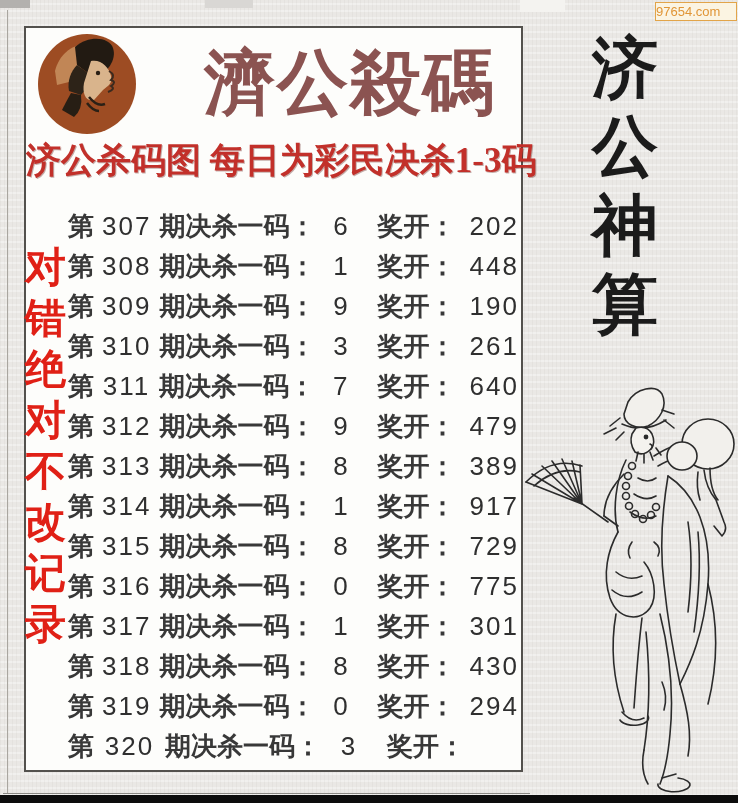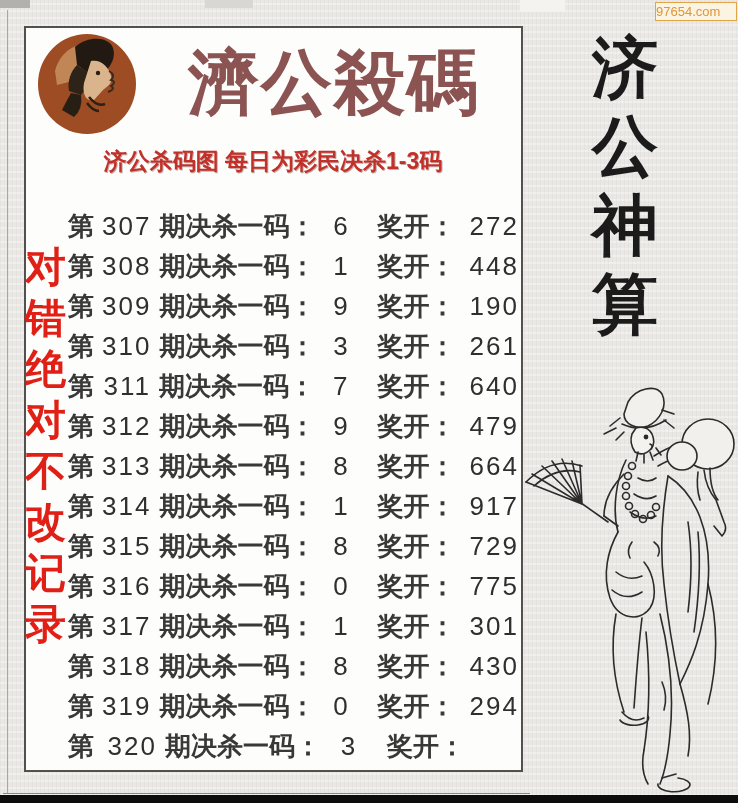--- a/index.html
+++ b/index.html
@@ -22,36 +22,36 @@
   .site-badge{position:absolute;left:655px;top:2px;width:80px;height:17px;
     border:1px solid #e2a449;background:#fbf4e2;color:#e09536;
     font-size:13px;line-height:17px;text-align:left;cursor:pointer;}
 
   
   .panel{position:absolute;left:24px;top:26px;width:495px;height:742px;
     background:#fdfdfb;border:2px solid #53514d;}
 
   .logo{position:absolute;left:37px;top:33px;width:100px;height:102px;}
 
-  .title{position:absolute;left:164px;top:44px;width:340px;height:80px;
+  .title{position:absolute;left:180px;top:44px;width:340px;height:80px;
     font-family:"Liberation Serif",serif;font-weight:700;font-size:71px;line-height:78px;
     color:#8b5351;text-align:center;white-space:nowrap;letter-spacing:2px;}
 
   .subtitle{position:absolute;left:26px;top:138px;width:494px;height:46px;
-    font-family:Liberation Sans, sans-serif;font-weight:700;font-size:23px;line-height:46px;
-    color:#c2302a;text-align:center;white-space:nowrap;
+    font-family:Liberation Serif, serif;font-weight:700;font-size:35px;line-height:46px;
+    color:#c2302a;text-align:left;white-space:nowrap;
     text-shadow:1px 1px 0 rgba(90,20,15,0.35);}
 
   
   .rows{position:absolute;left:24px;top:206px;width:495px;}
   .row{display:flex;align-items:center;height:40px;padding-left:44px;
     font-size:26px;color:#383838;white-space:nowrap;}
   .row .zh{font-weight:700;}
   .row .num{font-weight:500;color:#2f2f2f;}
-  .c-issue{display:inline-block;width:55px;text-align:right;margin:0 8px;letter-spacing:2px;}
+  .c-issue{display:inline-block;width:55px;text-align:center;margin:0 8px;letter-spacing:2px;}
   .c-kl{}
   .c-kd{display:inline-block;width:30px;margin-left:12px;text-align:center;}
   .c-dl{margin-left:24px;}
   .c-dr{display:inline-block;margin-left:14px;letter-spacing:2px;}
 
   
   .left-banner{position:absolute;left:25px;top:242px;width:40px;text-align:center;}
   .left-banner .vchar{font-size:41px;line-height:51px;font-weight:700;color:#e02016;}
 
   
@@ -94,21 +94,21 @@
   <div class="subtitle">济公杀码图 每日为彩民决杀1-3码</div>
 
   <div class="rows">
       <div class="row">
         <span class="zh">第</span>
         <span class="num c-issue">307</span>
         <span class="zh">期</span>
         <span class="zh c-kl">决杀一码：</span>
         <span class="num c-kd">6</span>
         <span class="zh c-dl">奖开：</span>
-        <span class="num c-dr">272</span>
+        <span class="num c-dr">202</span>
       </div>
       <div class="row">
         <span class="zh">第</span>
         <span class="num c-issue">308</span>
         <span class="zh">期</span>
         <span class="zh c-kl">决杀一码：</span>
         <span class="num c-kd">1</span>
         <span class="zh c-dl">奖开：</span>
         <span class="num c-dr">448</span>
       </div>
@@ -148,21 +148,21 @@
         <span class="zh c-dl">奖开：</span>
         <span class="num c-dr">479</span>
       </div>
       <div class="row">
         <span class="zh">第</span>
         <span class="num c-issue">313</span>
         <span class="zh">期</span>
         <span class="zh c-kl">决杀一码：</span>
         <span class="num c-kd">8</span>
         <span class="zh c-dl">奖开：</span>
-        <span class="num c-dr">664</span>
+        <span class="num c-dr">389</span>
       </div>
       <div class="row">
         <span class="zh">第</span>
         <span class="num c-issue">314</span>
         <span class="zh">期</span>
         <span class="zh c-kl">决杀一码：</span>
         <span class="num c-kd">1</span>
         <span class="zh c-dl">奖开：</span>
         <span class="num c-dr">917</span>
       </div>

